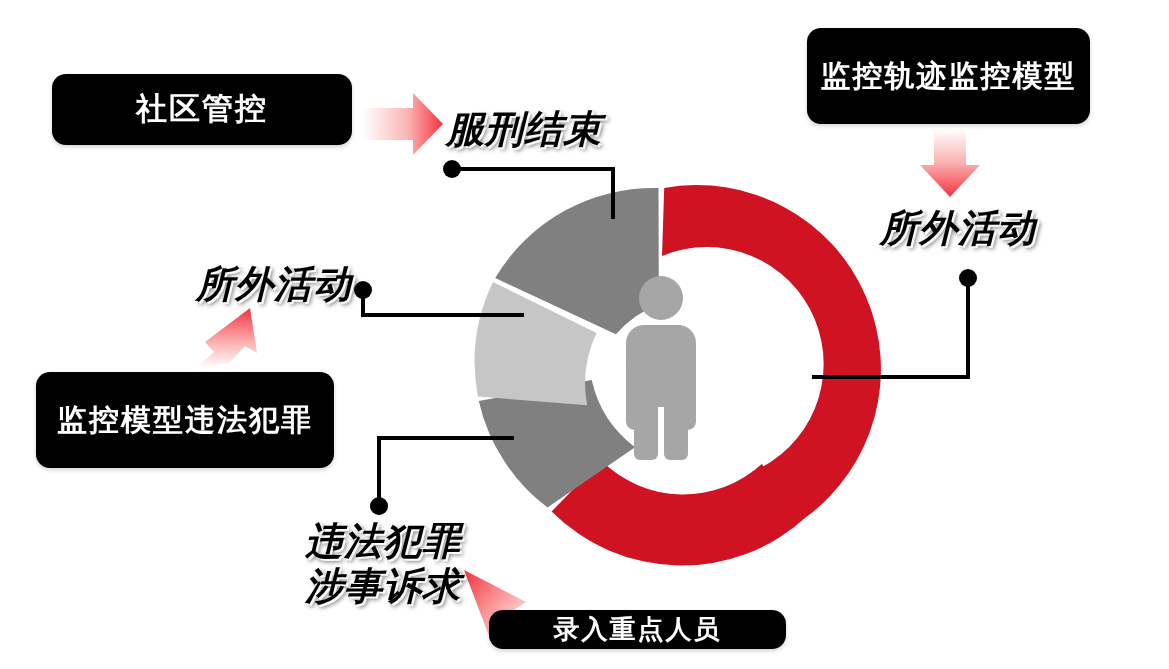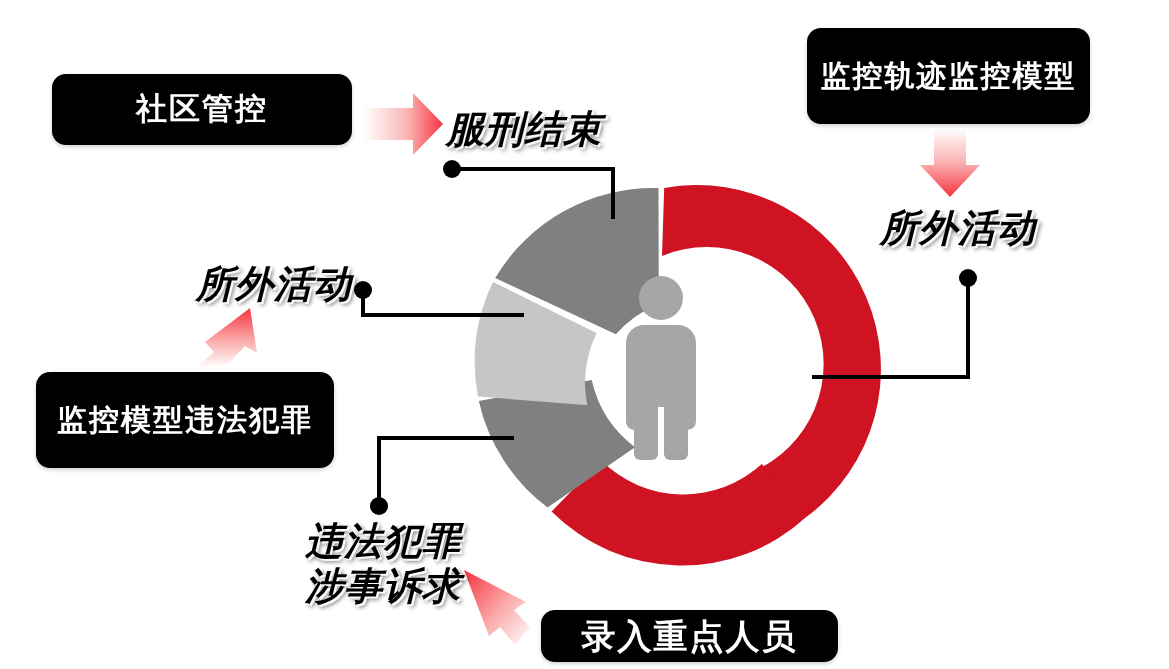--- a/index.html
+++ b/index.html
@@ -25,21 +25,21 @@
       2px 2px 3px rgba(0,0,0,.30);
     box-shadow:0 2px 4px rgba(0,0,0,.18);
     line-height:1.18;
     text-align:center;
   }
   .blue-box .ln{display:block;white-space:nowrap;}
 
   #box-community{left:52px;  top:74px;  width:300px; height:71px; font-size:31px;}
   #box-track    {left:807px; top:28px;  width:283px; height:96px;  font-size:30px;}
   #box-model    {left:36px;  top:372px; width:298px; height:96px;  font-size:30px;text-align:right;}
-  #box-enroll   {left:541px; top:610px; width:297px; height:52px;  font-size:34px;}
+  #box-enroll   {left:489px; top:610px; width:297px; height:39px;  font-size:26px;}
 
   
   .hdr{
     position:absolute;
     font-weight:bold;
     color:#000000;
     letter-spacing:1px;
     line-height:1.12;
     white-space:nowrap;
     text-shadow:

